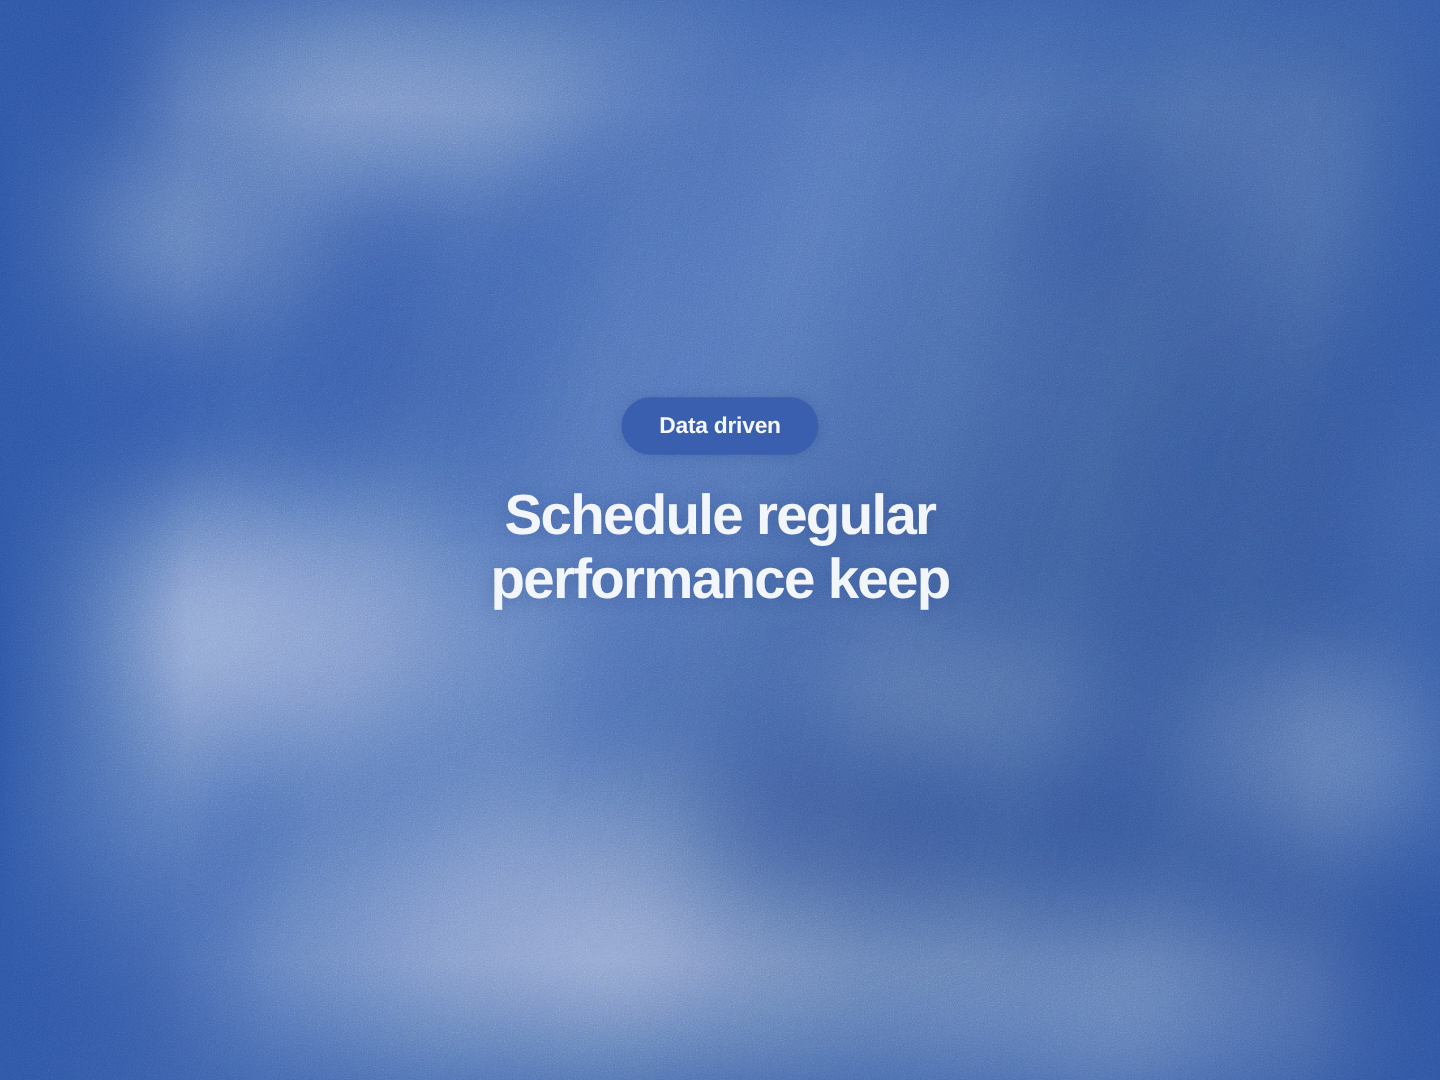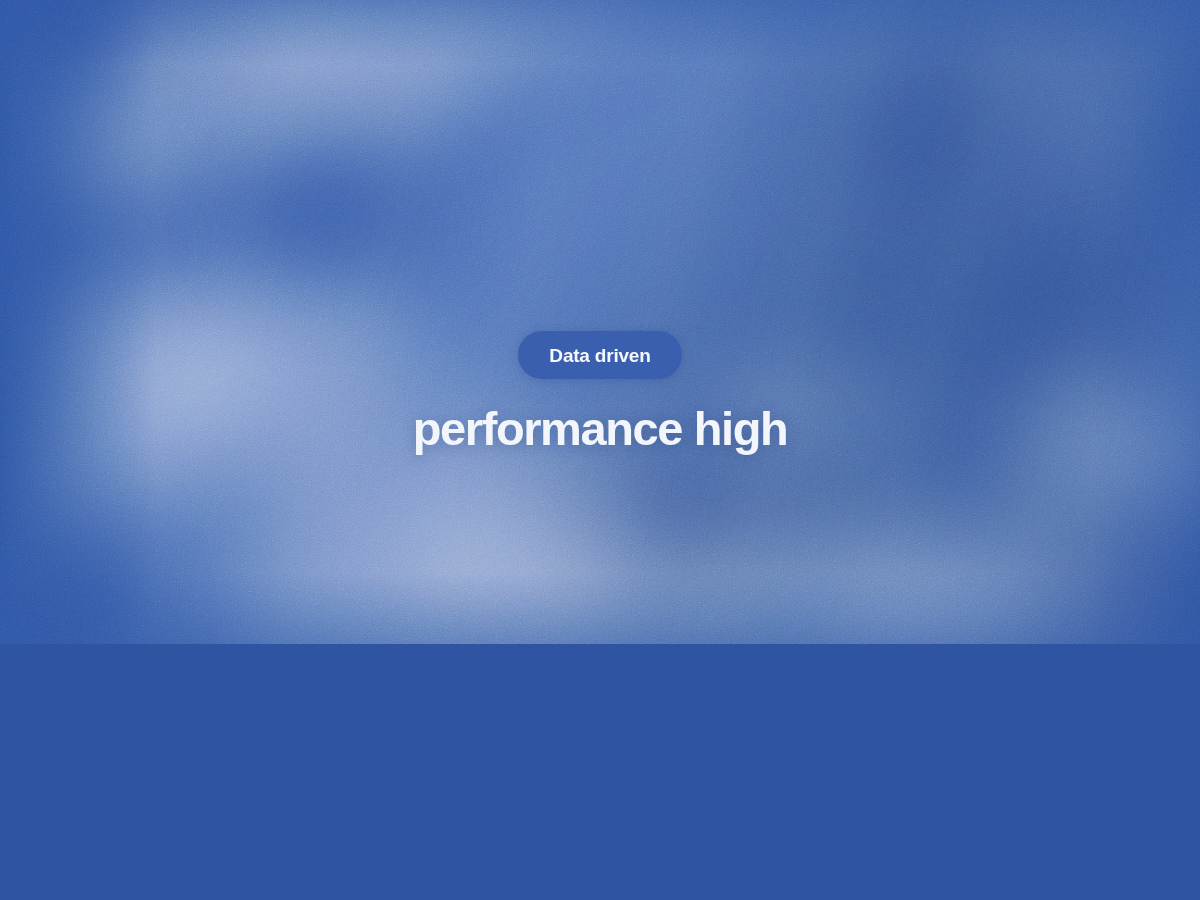--- a/index.html
+++ b/index.html
@@ -3,21 +3,21 @@
 <meta charset="utf-8">
 <style>
   html, body {
     margin: 0;
     padding: 0;
     background: #2e54a2;
   }
   #stage {
     position: relative;
     width: 1200px;
-    height: 644px;
+    height: 900px;
     overflow: hidden;
     background: #7f1d1d;
     font-family: "Liberation Sans", sans-serif;
   }
 
   
   .bg-layer {
     position: absolute;
     inset: -12%;
     pointer-events: none;
@@ -159,17 +159,18 @@
     </svg>
   </div>
 
   <div id="content">
 
     <div id="badge">
       <span id="badge-label">Data driven</span>
     </div>
 
     <h1 id="headline">
-      <span class="hl-line">performance high</span>
+      <span class="hl-line">Schedule regular</span>
+      <span class="hl-line">performance keep</span>
     </h1>
 
   </div>
 </div>
 
 </body></html>

